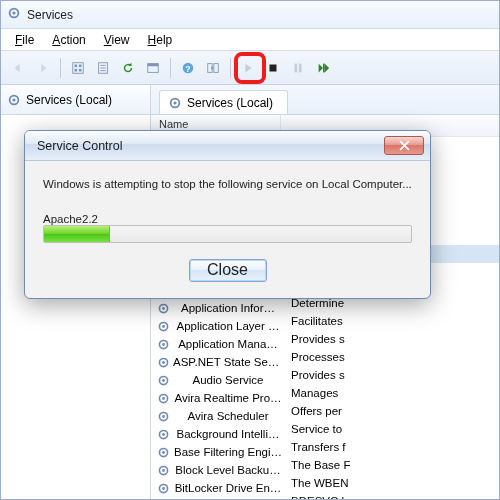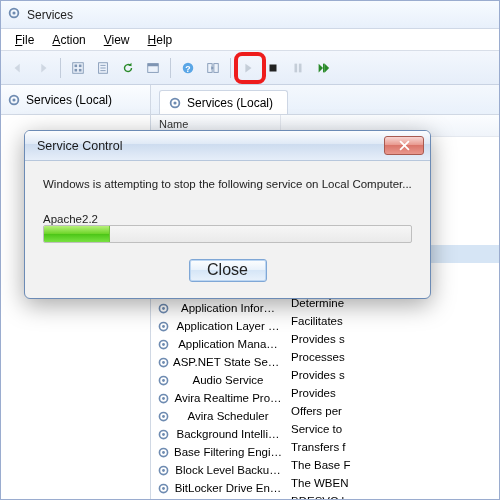--- a/index.html
+++ b/index.html
@@ -316,21 +316,21 @@
             <span class="rdesc">Provides s</span>
           </div>
           <div class="row">
             <span class="ric">
               <svg width="13" height="13" viewBox="0 0 16 16">
                 <circle cx="8" cy="8" r="5" fill="none" stroke="#6e8bb1" stroke-width="2"></circle>
                 <circle cx="8" cy="8" r="1.7" fill="#6e8bb1"></circle>
               </svg>
             </span>
             <span class="rname">Audio Service</span>
-            <span class="rdesc">Provides</span>
+            <span class="rdesc">Manages</span>
           </div>
           <div class="row">
             <span class="ric">
               <svg width="13" height="13" viewBox="0 0 16 16">
                 <circle cx="8" cy="8" r="5" fill="none" stroke="#6e8bb1" stroke-width="2"></circle>
                 <circle cx="8" cy="8" r="1.7" fill="#6e8bb1"></circle>
               </svg>
             </span>
             <span class="rname">Avira Realtime Pro…</span>
             <span class="rdesc">Offers per</span>

